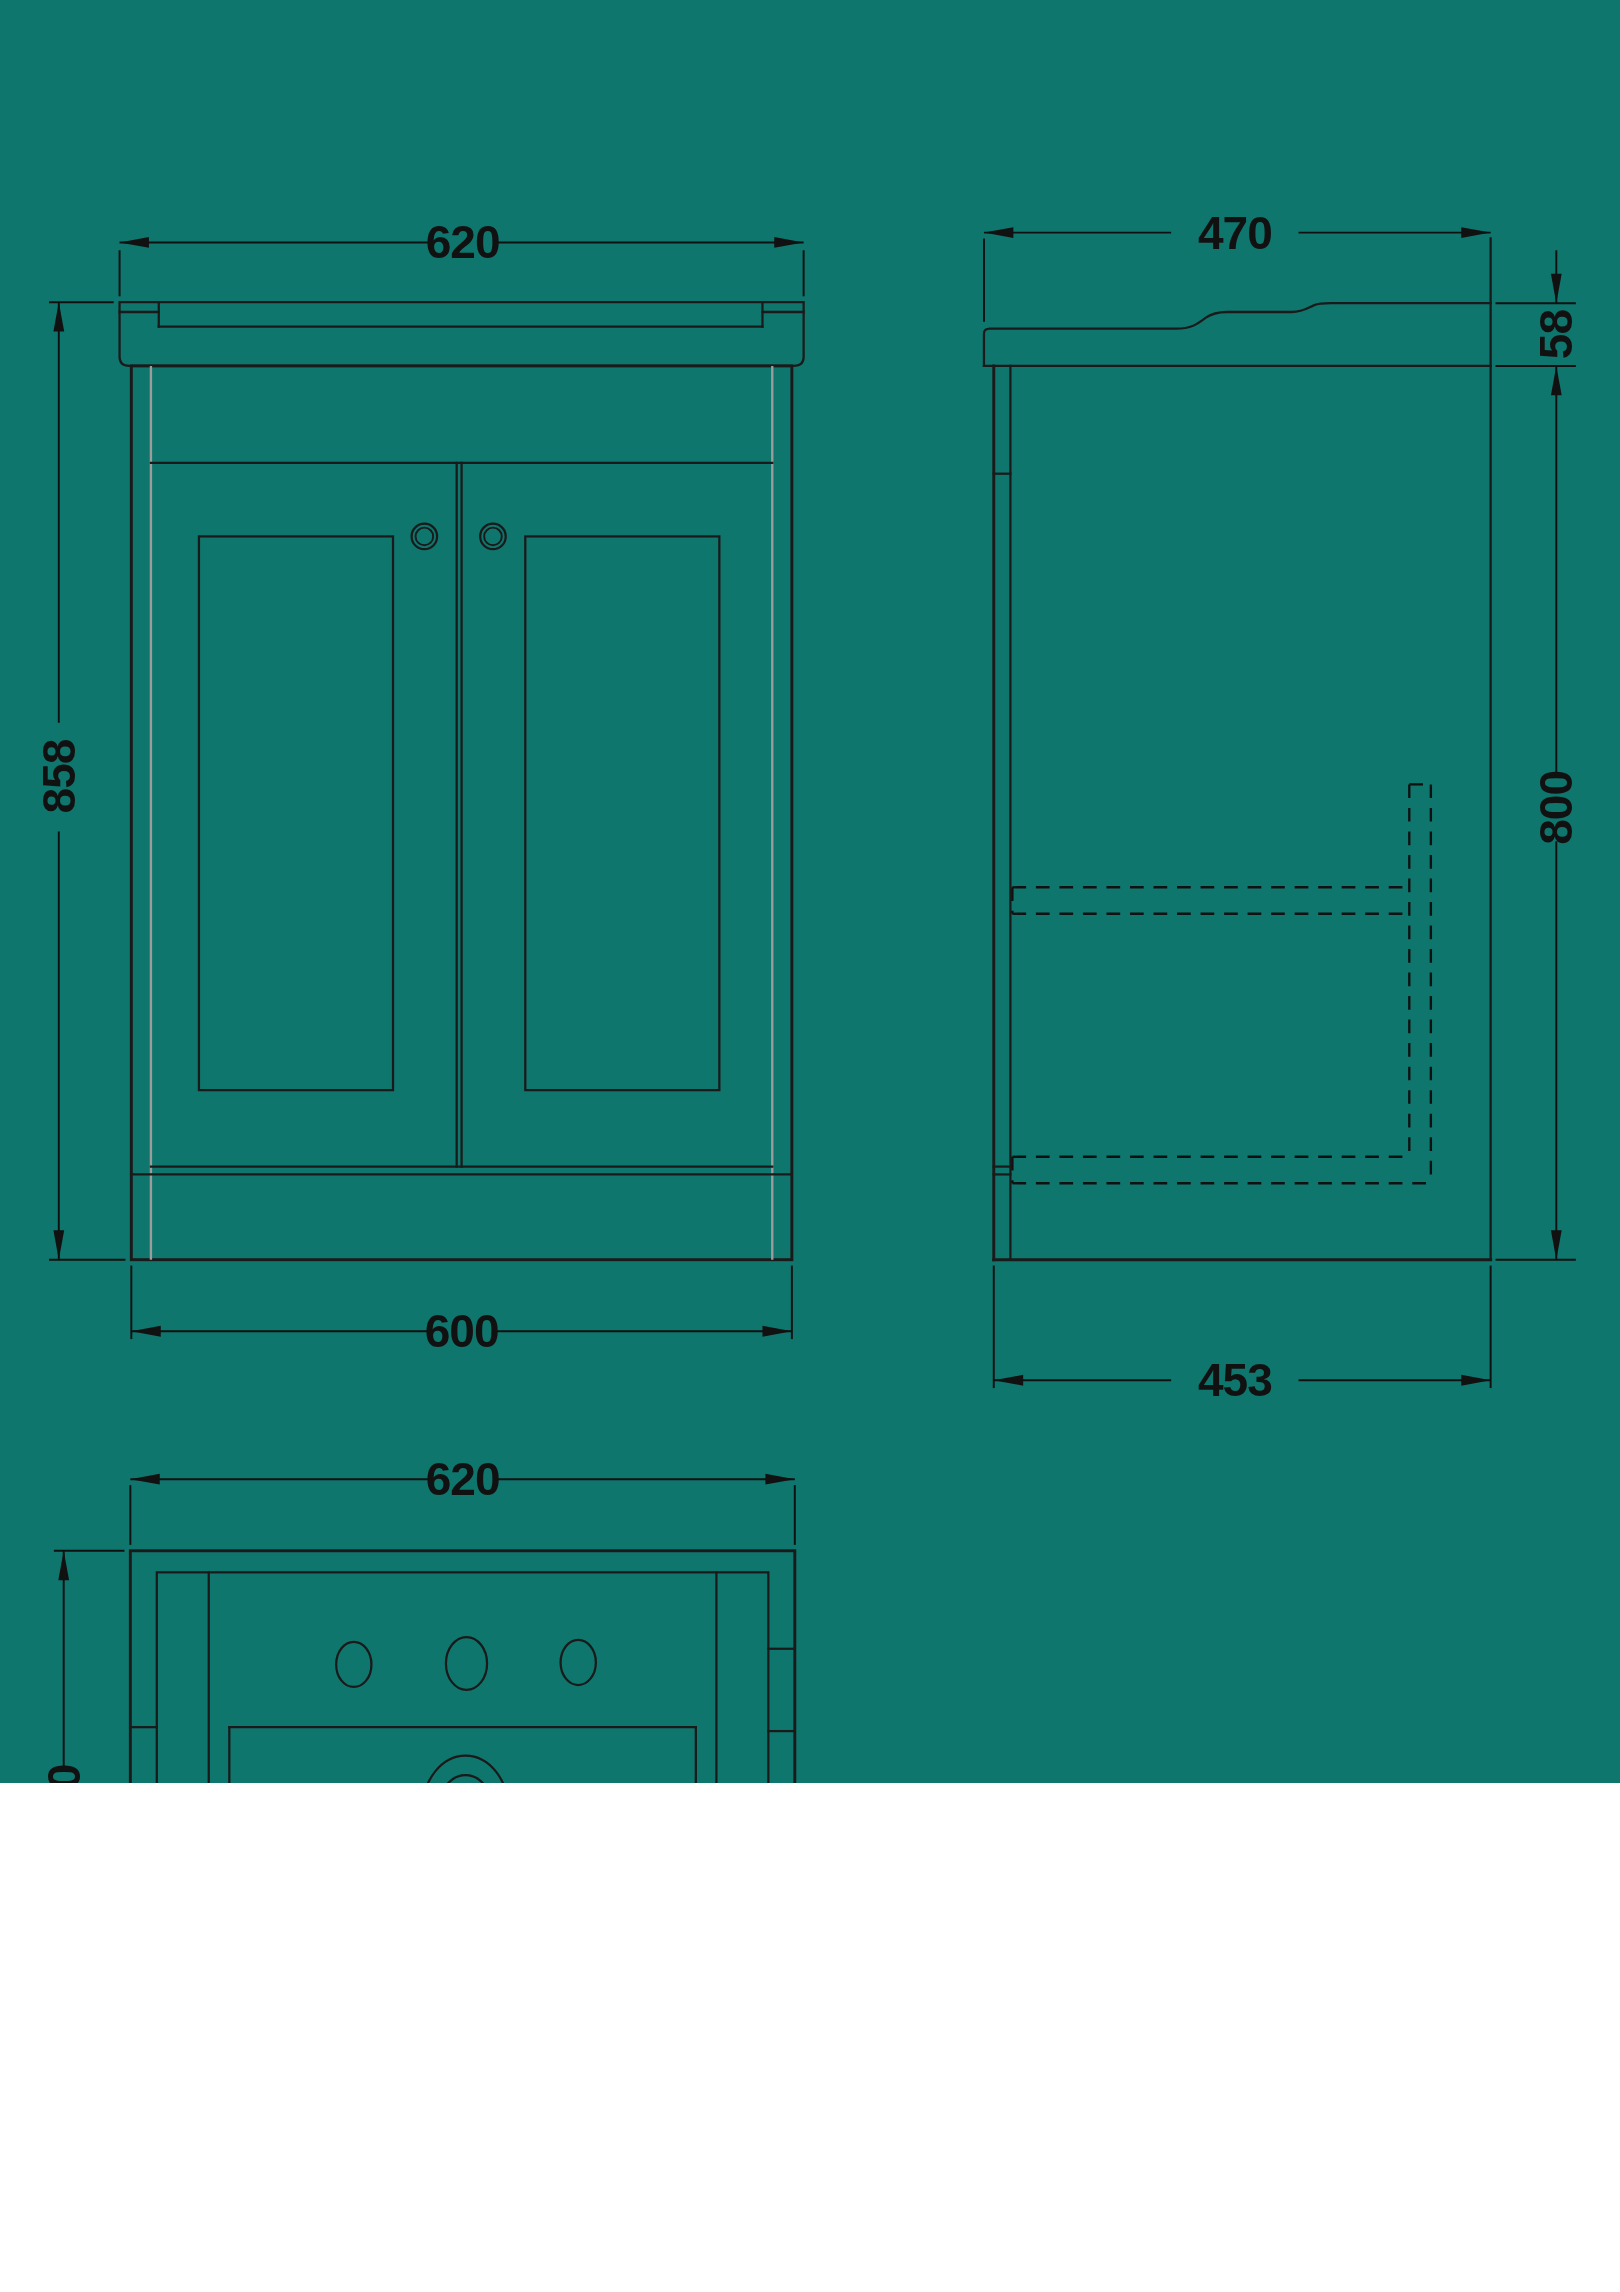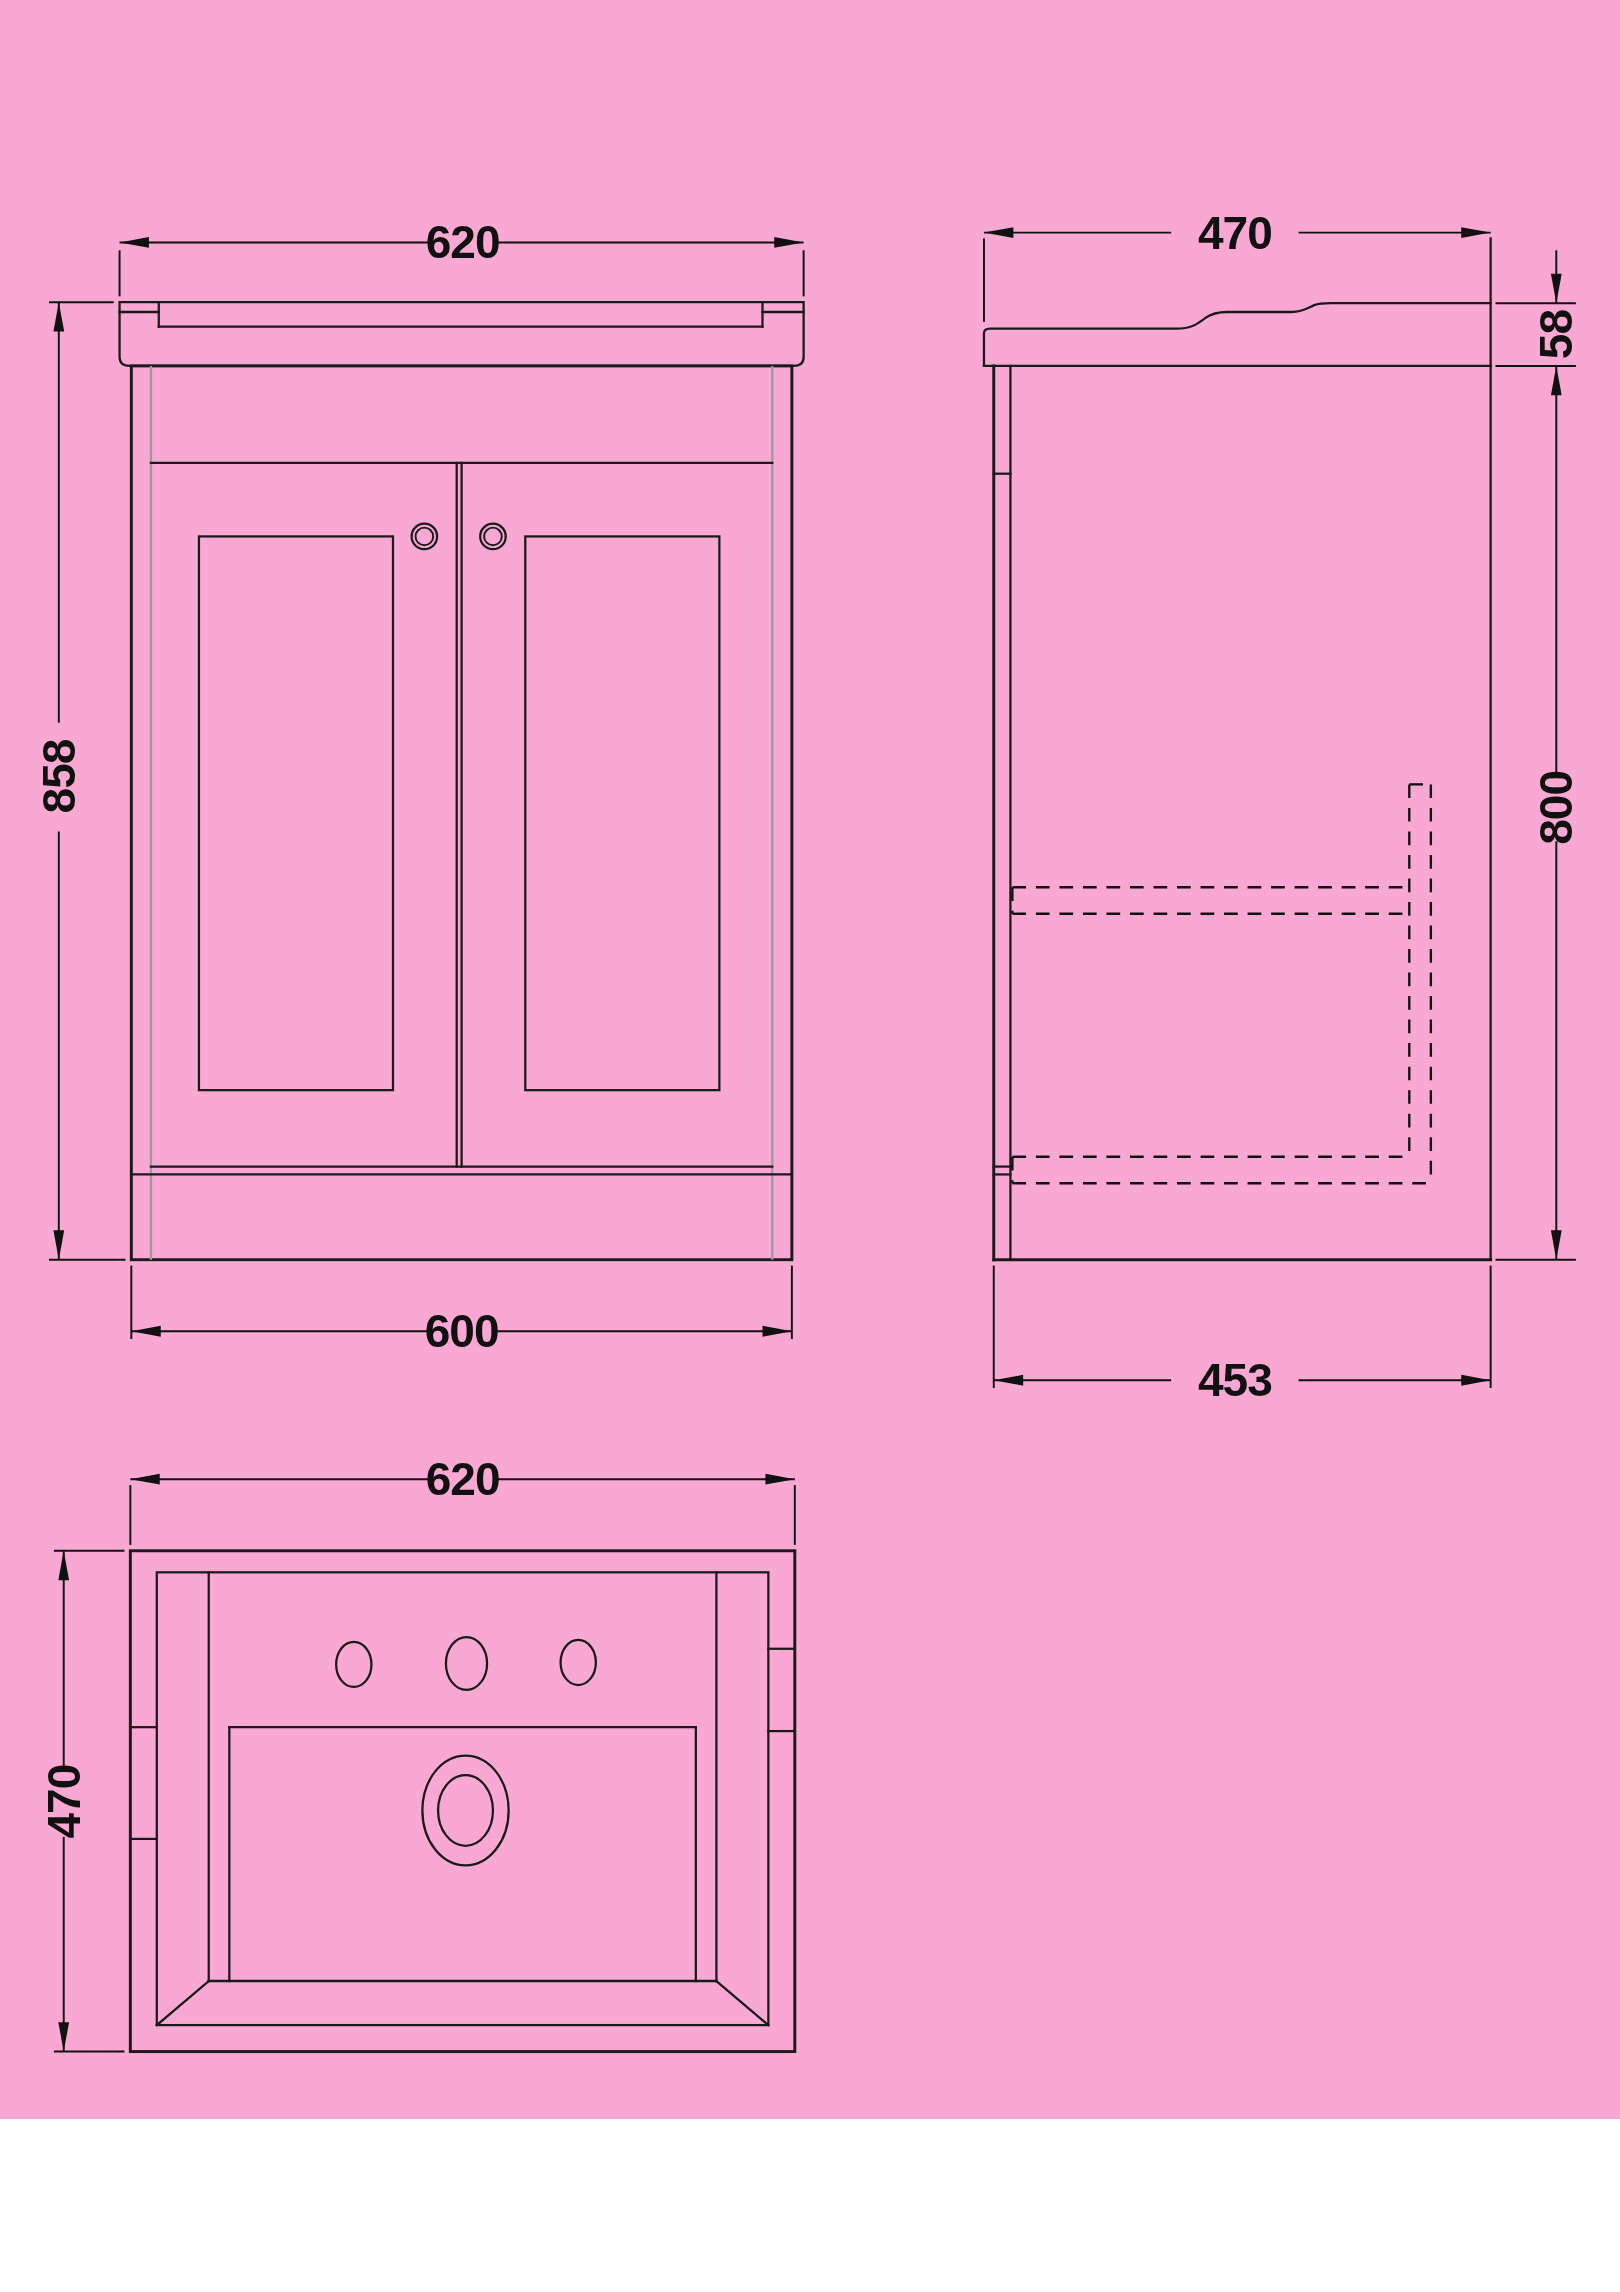--- a/index.html
+++ b/index.html
@@ -1,16 +1,16 @@
 <!DOCTYPE html>
 <html><head>
 <meta charset="utf-8">
 <style>
   html,body{margin:0;padding:0;background:#ffffff;}
-  .canvas{width:1620px;height:2119px;position:relative;background:#f9a8d4;overflow:hidden;}
+  .canvas{width:1620px;height:1783px;position:relative;background:#0f766e;overflow:hidden;}
   svg{display:block;}
   
   .ol{stroke:#1a1a1a;stroke-width:3;fill:none;stroke-linecap:square;}
   .dl{stroke:#1a1a1a;stroke-width:2.3;fill:none;stroke-linecap:square;}
   .thin{stroke:#1a1a1a;stroke-width:2;fill:none;stroke-linecap:square;}
   .gray{stroke:#9c9c9c;stroke-width:2.4;fill:none;}
   .dim{stroke:#111;stroke-width:2;fill:none;stroke-linecap:butt;}
   .dash{stroke:#111;stroke-width:2.4;fill:none;stroke-dasharray:14 10;stroke-linecap:butt;}
   .ah{fill:#111;stroke:none;}
   .num{font-family:"Liberation Sans","DejaVu Sans",sans-serif;font-weight:bold;font-size:47px;fill:#111;letter-spacing:-1px;}

